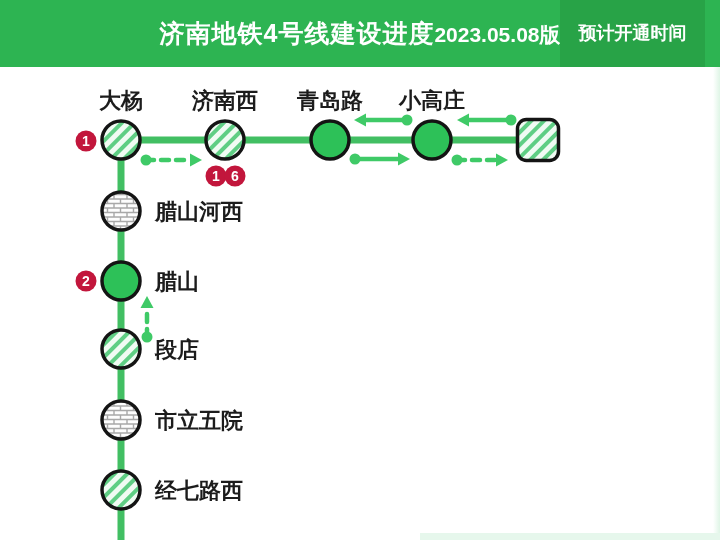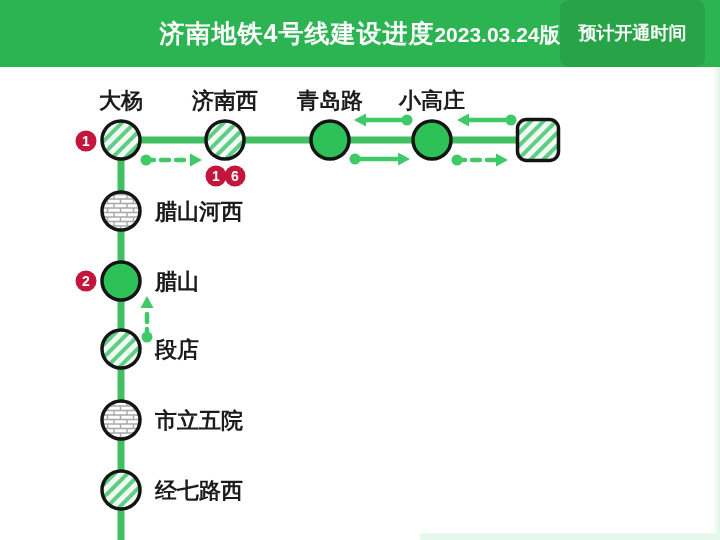--- a/index.html
+++ b/index.html
@@ -16,40 +16,40 @@
     position:absolute;left:0;top:0;width:720px;height:67px;
     display:flex;flex-direction:row;align-items:center;justify-content:center;
     color:#ffffff;text-align:center;
   }
   .header-title{font-size:25px;font-weight:700;letter-spacing:1px;line-height:1.15;}
   .header-version{font-size:21px;font-weight:600;margin-top:2px;}
   .opening-box{
     position:absolute;left:560px;top:0;width:145px;height:67px;
     background:#28a347;color:#ffffff;
     display:flex;flex-direction:column;align-items:center;justify-content:center;
-    font-size:18px;font-weight:700;line-height:1.35;text-align:center;border-radius:9px;
+    font-size:18px;font-weight:700;line-height:1.35;text-align:center;
   }
   .map-svg{position:absolute;left:0;top:0;width:720px;height:540px;z-index:1;}
   .map-svg text{font-family:"Liberation Sans","DejaVu Sans",sans-serif;}
   .edge-right{
     position:absolute;right:0;top:67px;bottom:0;width:7px;z-index:1;
     background:linear-gradient(to right, rgba(223,245,230,0), #dff5e6);
   }
   .edge-bottom{
     position:absolute;left:420px;right:0;bottom:0;height:7px;z-index:1;
     background:#e6f7ec;
   }
 </style>
 </head>
 <body>
 
 <div class="header">
   <div class="header-titles">
     <div class="header-title">济南地铁4号线建设进度</div>
-    <div class="header-version">2023.03.24版</div>
+    <div class="header-version">2023.05.08版</div>
   </div>
   <div class="opening-box">
     <div>预计开通时间</div>
   </div>
 </div>
 
 <svg class="map-svg" viewBox="0 0 720 540" xmlns="http://www.w3.org/2000/svg">
   <defs>
     <pattern id="hatch" width="9" height="9" patternUnits="userSpaceOnUse" patternTransform="rotate(45)">
       <rect class="hatch-bg" width="9" height="9" fill="#f0fbf3"></rect>

